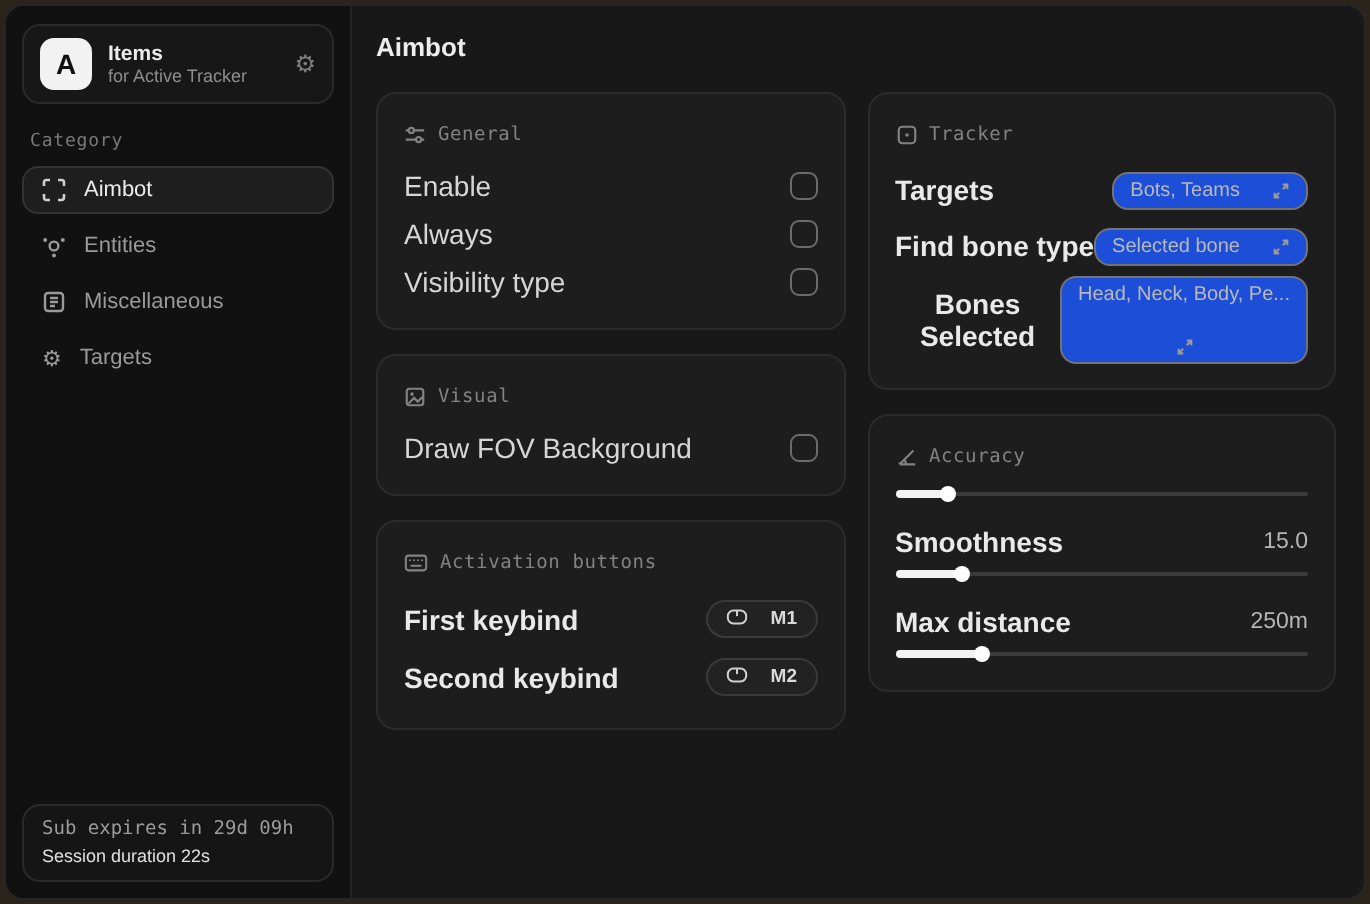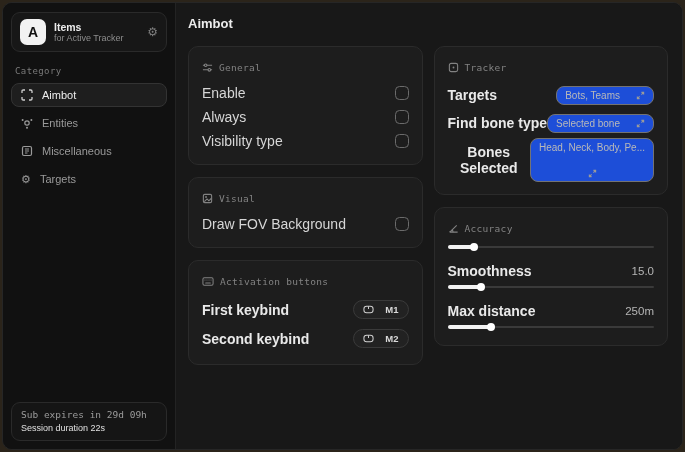--- a/index.html
+++ b/index.html
@@ -61,21 +61,21 @@
   .row + .row { margin-top:2px; }
   .row-label { color:#d6d6d6; font-size:14px;text-align:center; }
   .row-label.strong { color:#e9e9e9; font-weight:bold; }
   .checkbox {
     width:14px; height:14px; border:1.6px solid #6b6b6b; border-radius:4.5px;
     background:transparent;
   }
   .controls { display:flex; align-items:center; gap:7px; }
   .swatch { width:12px; height:12px; background:#ffffff; border-radius:3.5px; }
   .keypill {
-    display:flex; align-items:center; gap:11px; background:#222222; border:1px solid #3a3a3a;
+    display:flex; align-items:flex-start; gap:11px; background:#222222; border:1px solid #3a3a3a;
     border-radius:999px; padding:3px 9px; color:#d9d9d9; font-size:9.5px; font-weight:bold;
   }
   .dropdown {
     display:flex; align-items:center; gap:16px; background:#1d4ed8; border:1px solid #737373;
     border-radius:8px; padding:3px 8px; color:#b9b9b9; font-size:10px;
     max-width:150px; white-space:nowrap;
   }
   .dropdown.wide { max-width:160px;flex-direction:column; }
   .dd-text { overflow:hidden; text-overflow:ellipsis; }
   

